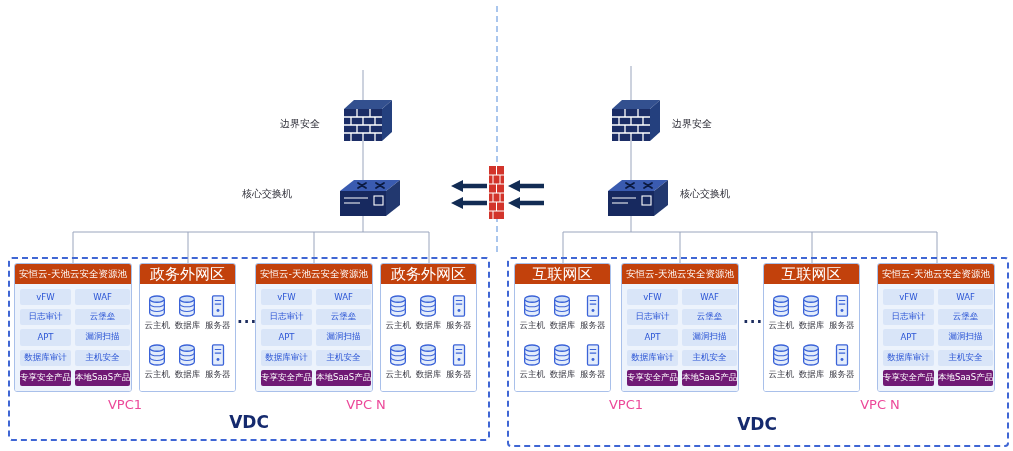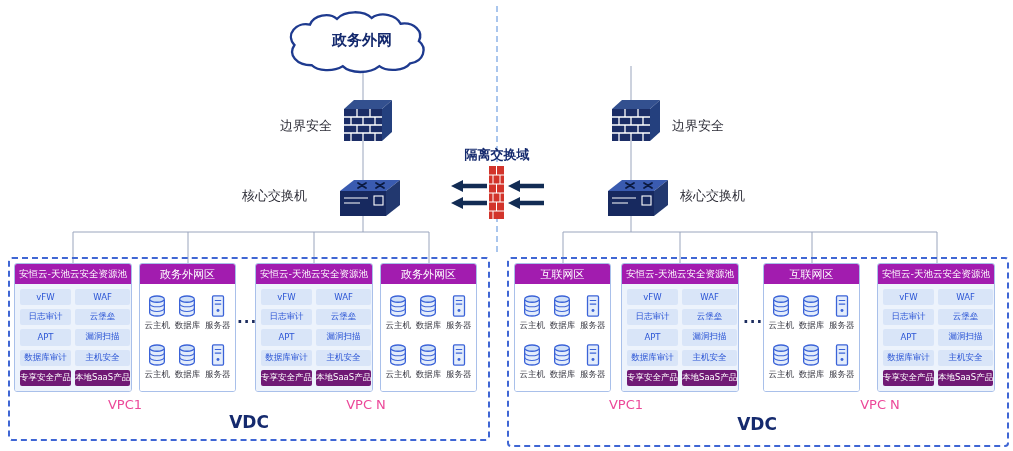--- a/index.html
+++ b/index.html
@@ -3,28 +3,28 @@
 <meta charset="utf-8">
 <style>
   *{margin:0;padding:0;box-sizing:border-box}
   body{font-family:"DejaVu Sans","Liberation Sans",sans-serif;background:#fff}
   #canvas{position:relative;width:1013px;height:451px;background:#fff;overflow:hidden}
   #overlay{position:absolute;left:0;top:0;z-index:0}
   .icon-block{position:absolute;z-index:2;line-height:0}
   .cloud{position:absolute;z-index:2}
   .cloud .ctext{position:absolute;left:0;top:0;right:0;bottom:0;display:flex;align-items:center;justify-content:center;
     font-size:15px;font-weight:700;color:#152a6e;padding-bottom:8px}
-  .lbl{position:absolute;z-index:3;font-size:13px;color:#2e2e38;white-space:nowrap}
+  .lbl{position:absolute;z-index:3;font-size:10px;color:#2e2e38;white-space:nowrap}
   .iso-label{position:absolute;width:110px;text-align:center;font-weight:700;font-size:13px;color:#152a6e;z-index:3}
   .vdc-box{position:absolute;border:2px dashed #3f66d4;border-radius:4px;z-index:1}
   .panel{position:absolute;top:263px;height:129px;border:1px solid #a9c0ea;border-radius:3px;background:#fff;z-index:2;
     display:flex;flex-direction:column;overflow:hidden}
-  .phead{height:20px;flex:0 0 20px;background:#a21caf;color:#fff;display:flex;align-items:center;justify-content:center;white-space:nowrap}
+  .phead{height:20px;flex:0 0 20px;background:#c2410c;color:#fff;display:flex;align-items:center;justify-content:center;white-space:nowrap}
   .pool .phead{font-size:9.5px}
-  .zone .phead{font-size:11px}
+  .zone .phead{font-size:15px}
   .pbody{flex:1;background:#edf3fc;display:grid;grid-template-columns:1fr 1fr;grid-auto-rows:1fr;gap:4px;padding:5px}
   .chip{background:#d9e5f8;color:#2b55d5;font-size:8.5px;display:flex;align-items:center;justify-content:center;
     border-radius:2px;white-space:nowrap}
   .chip.hl{background:#701a75;color:#fff}
   .zbody{flex:1;background:#fff;display:grid;grid-template-columns:1fr 1fr 1fr;grid-template-rows:1fr 1fr;padding:4px 2px}
   .srv{display:flex;flex-direction:column;align-items:center;justify-content:center;gap:2px}
   .srv svg{width:22px;height:24px}
   .slabel{font-size:8.5px;color:#3c3c46;white-space:nowrap}
   .vpc{position:absolute;width:110px;text-align:center;font-size:13px;color:#ec4899;z-index:2}
   .vdc-label{position:absolute;width:110px;text-align:center;font-size:17px;font-weight:700;color:#152a6e;z-index:2}
@@ -87,41 +87,34 @@
       <polygon points="451,203 463,197 463,209"></polygon>
     </g>
     <g fill="#122c54">
       <line x1="519" y1="186" x2="544" y2="186" stroke="#122c54" stroke-width="4.5"></line>
       <polygon points="508,186 520,180 520,192"></polygon>
       <line x1="519" y1="203" x2="544" y2="203" stroke="#122c54" stroke-width="4.5"></line>
       <polygon points="508,203 520,197 520,209"></polygon>
     </g>
   </svg>
 
-  <div class="cloud" style="left:280px;top:10px;width:164px;height:68px">
-    <svg width="164" height="68">
-        <use href="#ic-cloud"></use>
-      </svg>
-    <div class="ctext">政务外网</div>
-  </div>
 
   <div class="icon-block" style="left:342px;top:97px">
     <svg width="52" height="46">
         <use href="#ic-fw"></use>
       </svg>
   </div>
   <div class="icon-block" style="left:610px;top:97px">
     <svg width="52" height="46">
         <use href="#ic-fw"></use>
       </svg>
   </div>
   <div class="lbl" style="left:280px;top:117px">边界安全</div>
   <div class="lbl" style="left:672px;top:117px">边界安全</div>
 
-  <div class="iso-label" style="left:442px;top:146px">隔离交换域</div>
   <div class="icon-block" style="left:489px;top:166px">
     <svg width="15" height="53">
         <use href="#ic-redwall"></use>
       </svg>
   </div>
 
   <div class="icon-block" style="left:338px;top:177px">
     <svg width="64" height="42">
         <use href="#ic-sw"></use>
       </svg>

